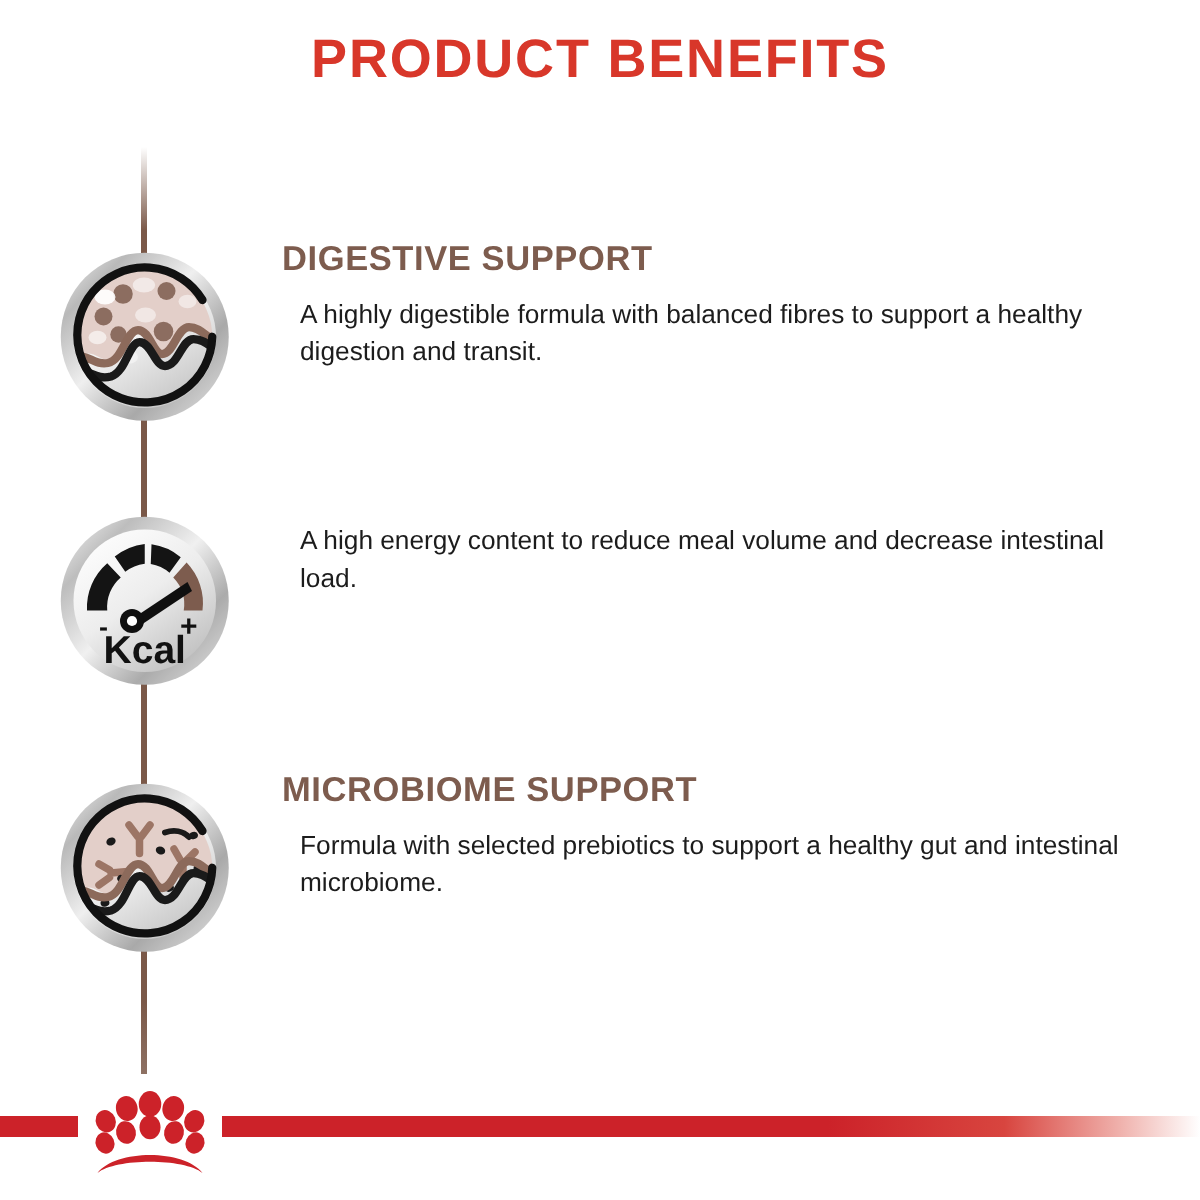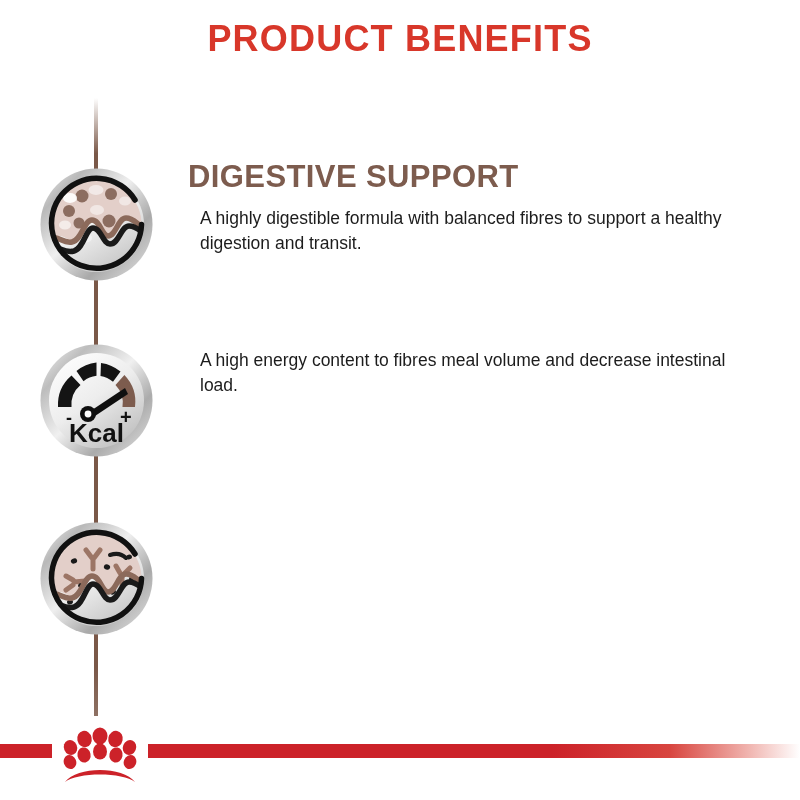--- a/index.html
+++ b/index.html
@@ -68,21 +68,21 @@
     height: 113px;
   }
 
   .benefit-text {
     position: absolute;
     left: 188px;
     top: 0;
     width: 580px;
   }
   .benefit-heading {
-    font-size: 31px;
+    font-size: 23px;
     font-weight: bold;
     color: #7d5c4e;
     letter-spacing: 0.4px;
     margin: 0 0 4px 0;
     line-height: 1.1;
     font-family: "Liberation Sans", sans-serif;
   }
   .benefit-body {
     font-size: 17.5px;
     color: #1c1c1c;
@@ -214,21 +214,21 @@
         <circle cx="48" cy="70" r="8" fill="#0f0f0f"></circle>
         <circle cx="48" cy="70" r="3.4" fill="#ffffff"></circle>
 
         <text x="26" y="80" font-family="Liberation Sans, sans-serif" font-size="18" font-weight="bold" fill="#111111">-</text>
         <text x="80" y="80" font-family="Liberation Sans, sans-serif" font-size="20" font-weight="bold" fill="#111111">+</text>
 
         <text x="56.5" y="98" text-anchor="middle" font-family="Liberation Sans, sans-serif" font-size="26" font-weight="bold" fill="#111111">Kcal</text>
       </svg>
     </div>
     <div class="benefit-text">
-      <div class="benefit-body">A high energy content to fibres meal volume and decrease intestinal load.</div>
+      <div class="benefit-body">A high energy content to reduce meal volume and decrease intestinal load.</div>
     </div>
   </div>
 
   <div class="benefit benefit-3">
     <div class="icon-wrap">
       <svg width="113" height="113" viewBox="0 0 113 113" xmlns="http://www.w3.org/2000/svg">
         <defs>
           <linearGradient id="ring3" x1="0" y1="0" x2="1" y2="1">
             <stop offset="0%" stop-color="#f6f6f6"></stop>
             <stop offset="20%" stop-color="#b9b9b9"></stop>
@@ -267,20 +267,22 @@
           <ellipse cx="30" cy="80" rx="3" ry="2.4" fill="#1a1a1a" transform="rotate(-20 30 80)"></ellipse>
 
           <path d="M8 73 C18 68 22 78 32 76 C42 74 44 54 52 54 C60 54 62 70 68 70 C76 70 78 52 86 52 C96 52 100 64 108 61" fill="none" stroke="#8c6a5b" stroke-width="5.5" stroke-linecap="round"></path>
 
           <path d="M6 83 C18 77 22 88 34 85 C44 82 46 62 53 62 C61 62 63 78 70 78 C79 78 81 60 89 60 C100 60 104 72 112 69" fill="none" stroke="#1a1a1a" stroke-width="5.5" stroke-linecap="round"></path>
         </g>
         <path d="M101.5 56.5 A45 45 0 1 1 95 32" fill="none" stroke="#111111" stroke-width="5.5" stroke-linecap="round"></path>
       </svg>
     </div>
     <div class="benefit-text">
+      <div class="benefit-heading">MICROBIOME SUPPORT</div>
+      <div class="benefit-body">Formula with selected prebiotics to support a healthy gut and intestinal microbiome.</div>
     </div>
   </div>
 
   <div class="footer-bar-left"></div>
   <div class="footer-bar-right"></div>
   <div class="crown">
     <svg width="90" height="58" viewBox="0 0 90 58" xmlns="http://www.w3.org/2000/svg">
       <g fill="#cc2229">
         <ellipse cx="45" cy="10" rx="7.5" ry="8.6"></ellipse>
         <ellipse cx="29.5" cy="13" rx="7.2" ry="8.3" transform="rotate(-12 29.5 13)"></ellipse>

